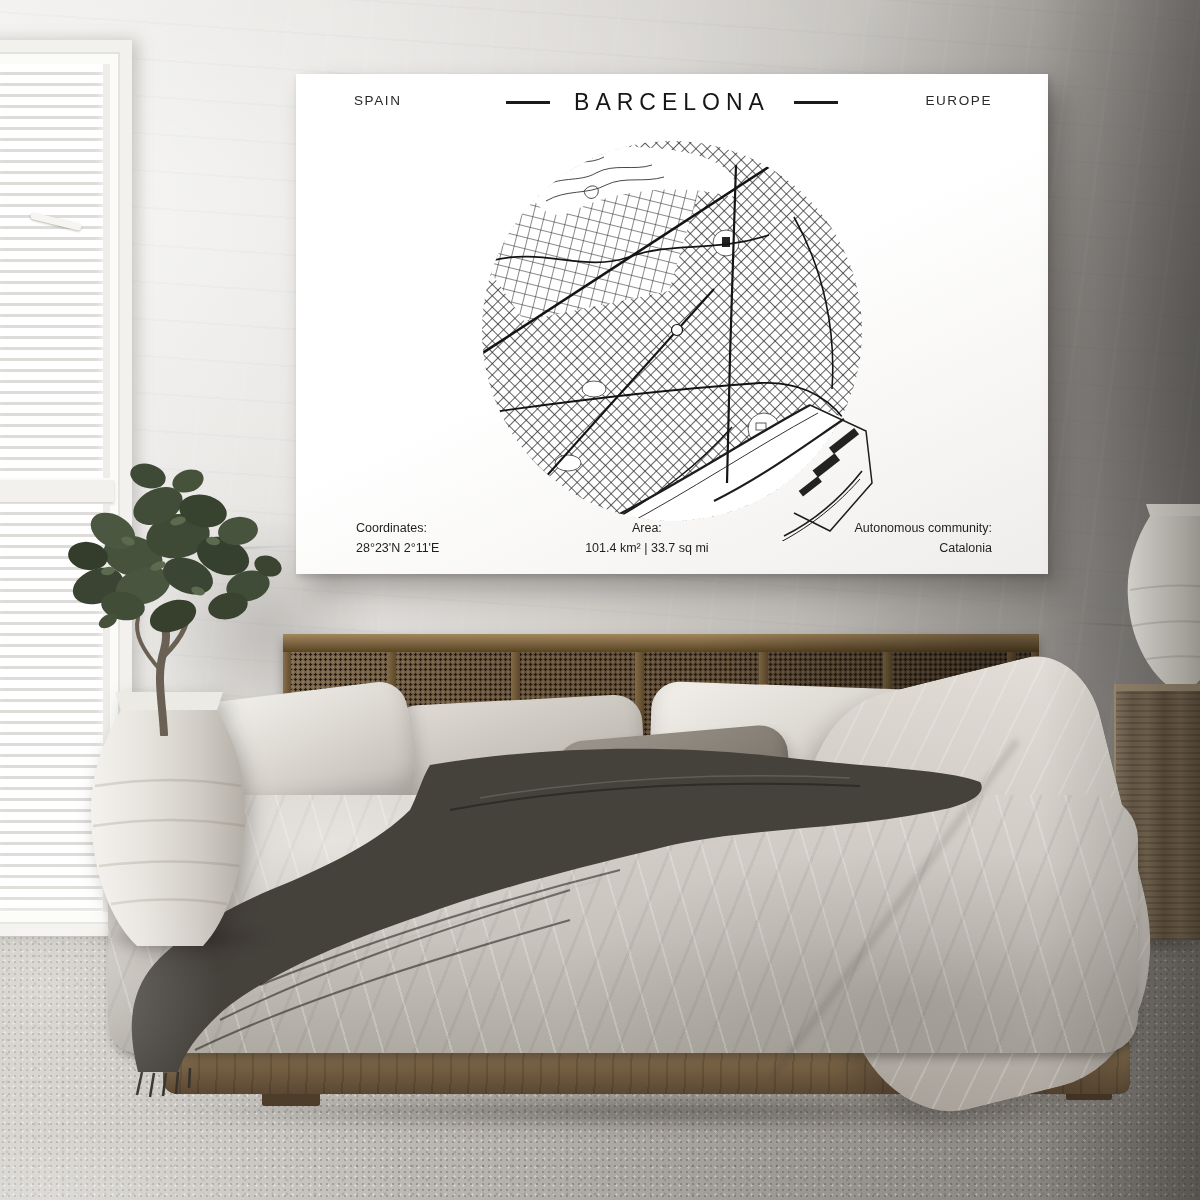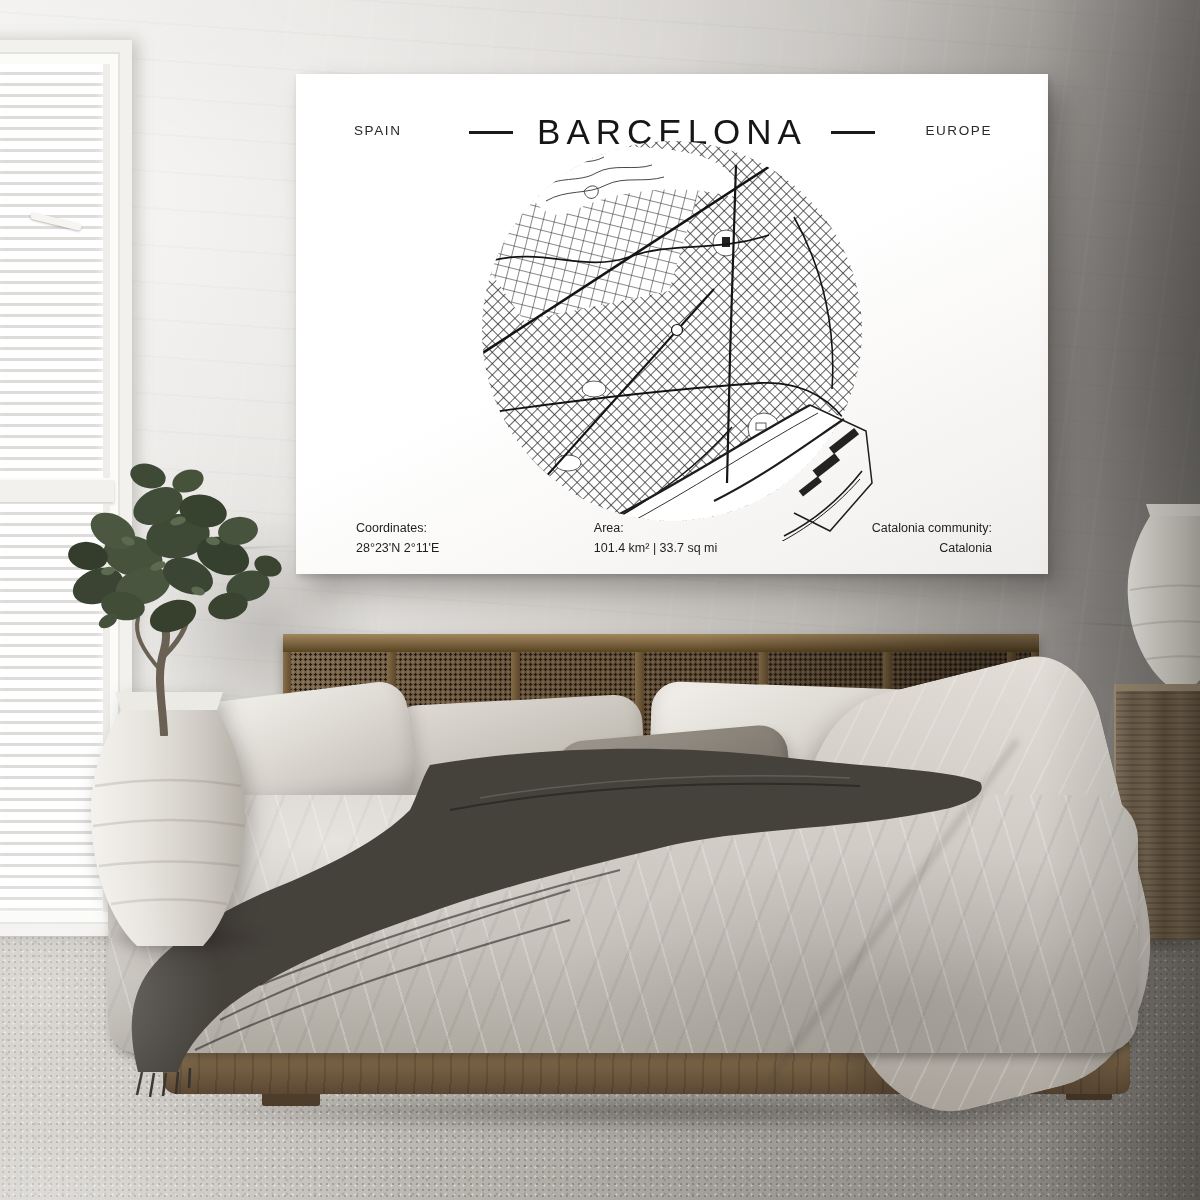--- a/index.html
+++ b/index.html
@@ -51,33 +51,33 @@
   .shutter-lower{top:452px;bottom:12px;}
   .shutter-rail{position:absolute;left:6px;right:6px;top:428px;height:22px;background:#f2f1ee;box-shadow:0 2px 3px rgba(150,148,143,.4);}
   .tilt-rod{position:absolute;left:52px;top:166px;width:52px;height:7px;background:#f6f5f2;border-radius:4px;transform:rotate(14deg);box-shadow:0 1px 2px rgba(120,118,112,.5);}
 
   
   .poster{
     position:absolute;left:296px;top:74px;width:752px;height:500px;z-index:3;
     background:linear-gradient(155deg,#ffffff 48%,#f8f7f5 72%,#eeedeb 100%);
     box-shadow:14px 16px 26px rgba(32,30,27,.30), 2px 3px 6px rgba(32,30,27,.18);
   }
-  .poster-header{position:absolute;left:0;right:0;top:36px;height:44px;}
+  .poster-header{position:absolute;left:0;right:0;top:6px;height:44px;}
   .country-label,.continent-label{position:absolute;top:13px;font-size:13.5px;letter-spacing:1.6px;color:#2a2a2a;}
   .country-label{left:58px;}
   .continent-label{right:56px;}
   .title-wrap{position:absolute;left:0;right:0;top:0;display:flex;align-items:center;justify-content:center;gap:24px;height:44px;}
   .title-dash{width:44px;height:3px;background:#1b1b1b;}
-  .poster-title{font-size:35px;font-weight:500;letter-spacing:6px;color:#161616;}
+  .poster-title{font-size:23px;font-weight:500;letter-spacing:6px;color:#161616;}
   .map{position:absolute;left:168px;top:57px;width:420px;height:410px;}
   .poster-footer{position:absolute;left:60px;right:56px;bottom:16px;display:flex;justify-content:space-between;
     font-size:12.5px;line-height:1.55;color:#1f1f1f;margin-top:28px;}
   .footer-block{white-space:nowrap;}
   .fb-left{text-align:left;}
-  .fb-center{text-align:left;}
+  .fb-center{text-align:center;}
   .fb-right{text-align:right;}
 
   
   .headboard{position:absolute;left:283px;top:634px;width:756px;height:242px;z-index:3;box-shadow:0 6px 10px rgba(40,34,26,.35);}
   .hb-rail{position:absolute;left:0;right:0;top:0;height:18px;background:linear-gradient(180deg,#a3875c,#7a6240 55%,#58441f);}
   .hb-cane{position:absolute;left:0;right:0;top:18px;bottom:0;background-color:#5f4c36;
     background-image:
       radial-gradient(#241a10 1.1px, transparent 1.4px),
       radial-gradient(rgba(222,196,150,.28) 1px, transparent 1.25px),
       linear-gradient(90deg, rgba(255,233,196,.14), transparent 30%, rgba(0,0,0,.22) 88%);
@@ -259,21 +259,21 @@
     <div class="poster-footer">
       <div class="footer-block fb-left">
         <div>Coordinates:</div>
         <div>28°23'N 2°11'E</div>
       </div>
       <div class="footer-block fb-center">
         <div>Area:</div>
         <div>101.4 km² | 33.7 sq mi</div>
       </div>
       <div class="footer-block fb-right">
-        <div>Catalonia community:</div>
+        <div>Autonomous community:</div>
         <div>Catalonia</div>
       </div>
     </div>
   </div>
 
   <div class="headboard">
     <div class="hb-rail"></div>
     <div class="hb-cane"></div>
     <div class="hb-end" style="left:0;"></div>
     <div class="hb-stile" style="left:104px;"></div>

